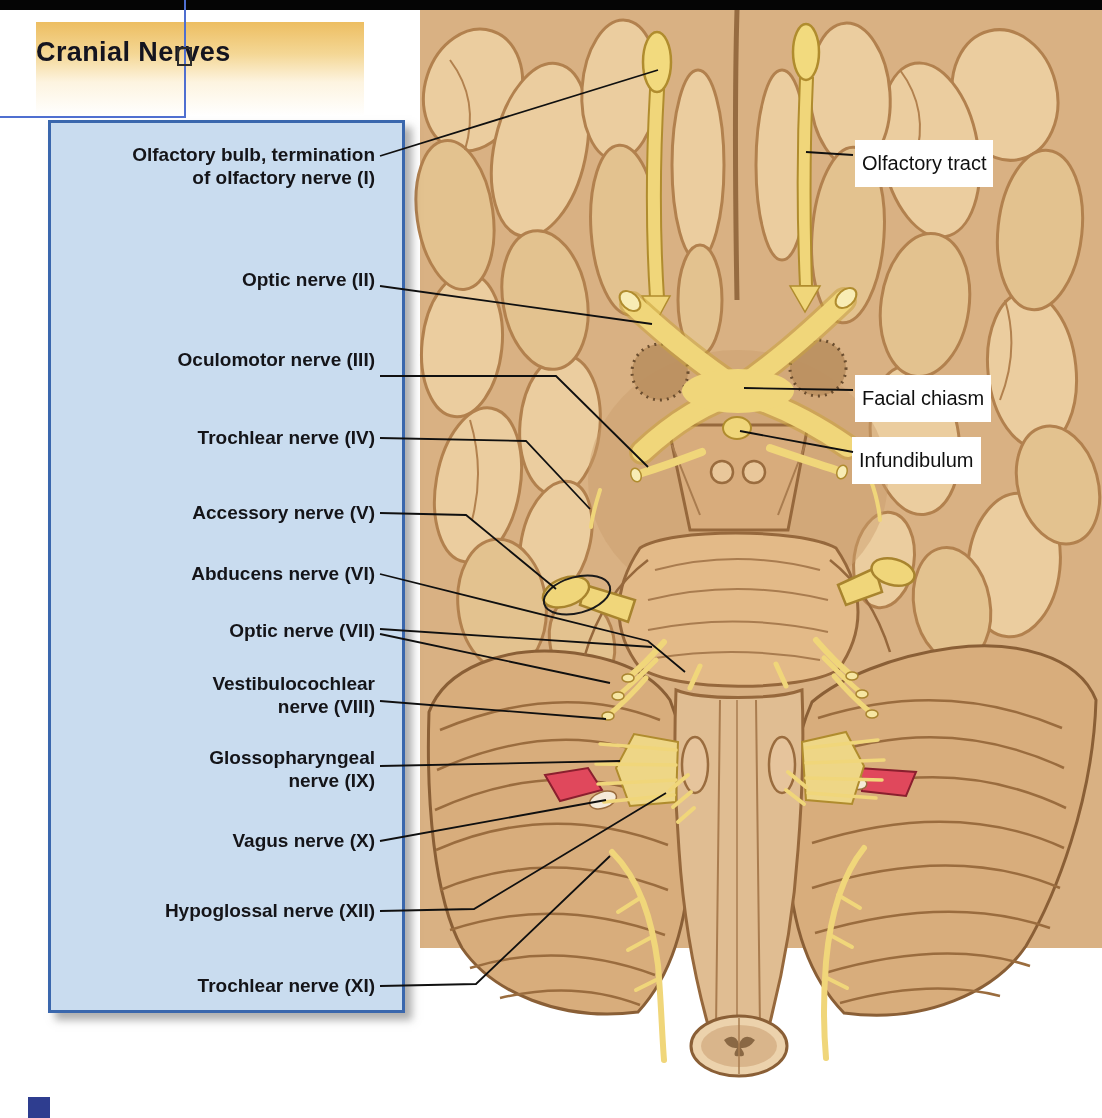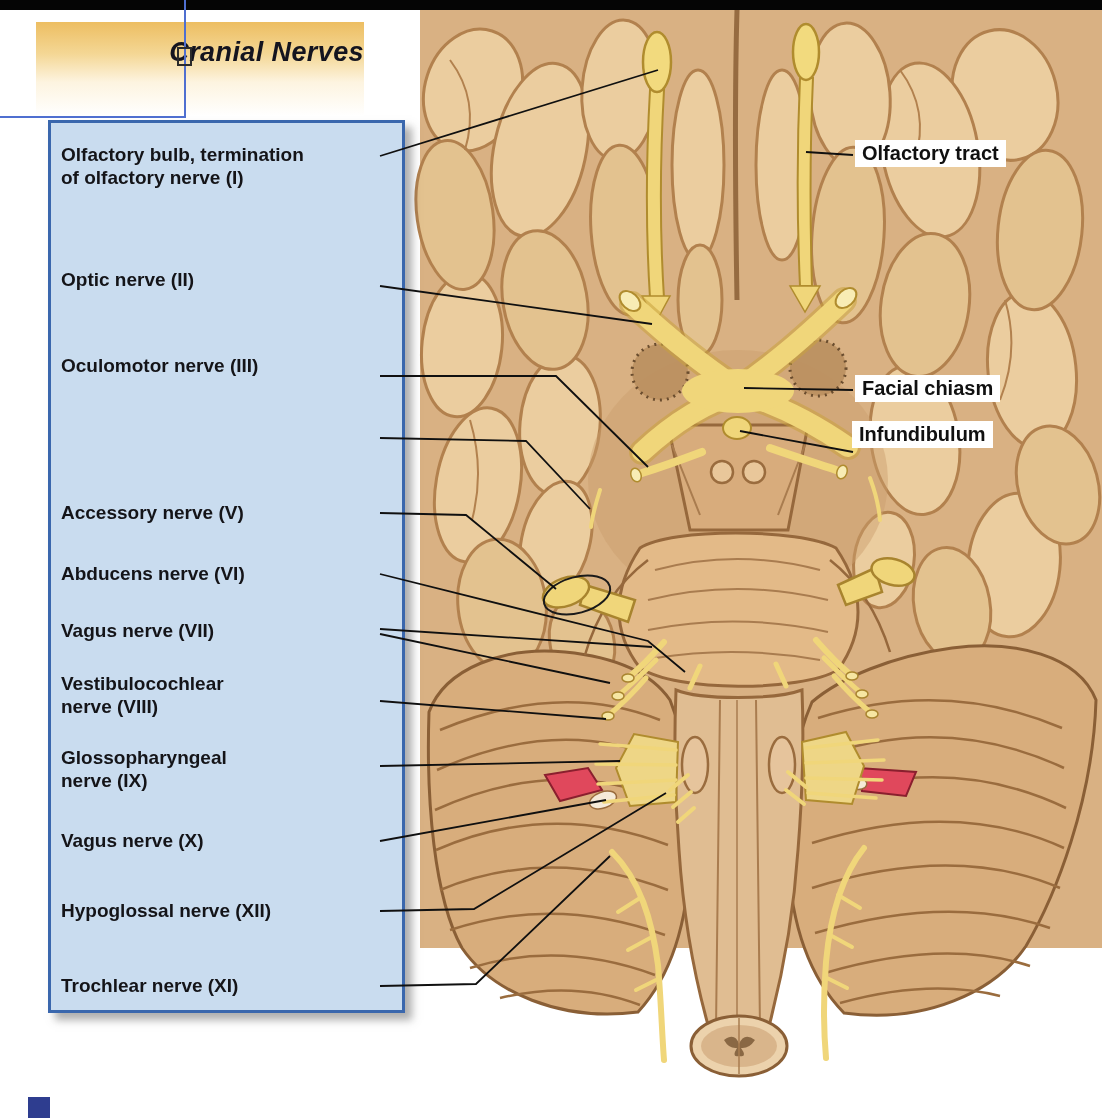--- a/index.html
+++ b/index.html
@@ -1,32 +1,32 @@
 <!DOCTYPE html>
 <html><head>
 <meta charset="utf-8">
 <style>
   html,body{margin:0;padding:0;background:#ffffff;}
   .stage{position:relative;width:1102px;height:1118px;background:#ffffff;overflow:hidden;
          font-family:"Liberation Sans",sans-serif;}
   .topbar{position:absolute;left:0;top:0;width:1102px;height:10px;background:#050505;}
   svg.art,svg.lines{position:absolute;left:0;top:0;}
   svg.lines{pointer-events:none;}
-  .titlebox{position:absolute;left:36px;top:22px;width:328px;height:94px;text-align:right;
-    background:linear-gradient(180deg,#edbe62 0%,#f4d795 34%,#fdf4e0 64%,#ffffff 100%);font-style:italic;}
+  .titlebox{position:absolute;left:36px;top:22px;width:328px;height:94px;text-align:left;
+    background:linear-gradient(180deg,#edbe62 0%,#f4d795 34%,#fdf4e0 64%,#ffffff 100%);}
   .titlebox span{display:inline-block;margin-top:15px;font-size:27px;font-weight:bold;
     color:#14141f;letter-spacing:.4px;}
   .guide-v{position:absolute;left:184px;top:0;width:2px;height:118px;background:#4f6fd0;}
   .guide-h{position:absolute;left:0;top:116px;width:186px;height:2px;background:#4f6fd0;}
   .cursor-glyph{position:absolute;left:177px;top:47px;width:11px;height:15px;border:2px solid #2b2b2b;}
   .panel{position:absolute;left:48px;top:120px;width:357px;height:893px;background:#c9dcef;
     border:3px solid #3a67ad;box-sizing:border-box;box-shadow:7px 7px 8px rgba(95,95,95,.5);}
-  .plabel{position:absolute;left:10px;width:314px;text-align:left;font-size:19px;font-weight:bold;
+  .plabel{position:absolute;left:10px;width:314px;text-align:right;font-size:19px;font-weight:bold;
     color:#141418;line-height:23px;white-space:pre-line;}
-  .rlabel{position:absolute;background:#ffffff;padding:2px 7px;font-size:20px;font-weight:bold;
+  .rlabel{position:absolute;background:#ffffff;padding:12px 7px;font-size:20px;font-weight:normal;
     color:#101010;white-space:nowrap;}
   .blue-square{position:absolute;left:28px;top:1097px;width:22px;height:21px;background:#2e3d8f;}
 </style>
 </head>
 <body>
 
 <div class="stage">
 
   <svg class="art" width="1102" height="1118" viewBox="0 0 1102 1118">
 
@@ -254,36 +254,37 @@
 
     <ellipse cx="577" cy="595" rx="34" ry="18" transform="rotate(-15 577 595)" fill="none" stroke="#1a1a1a" stroke-width="2"></ellipse>
   </svg>
 
   <div class="topbar"></div>
 
   <div class="panel">
     <div class="plabel" style="top:20px">Olfactory bulb, termination
 of olfactory nerve (I)</div>
     <div class="plabel" style="top:145px">Optic nerve (II)</div>
-    <div class="plabel" style="top:231px">Oculomotor nerve (III)</div>
+    <div class="plabel" style="top:225px">Oculomotor nerve (III)</div>
+    <div class="plabel" style="top:303px">Trochlear nerve (IV)</div>
     <div class="plabel" style="top:378px">Accessory nerve (V)</div>
     <div class="plabel" style="top:439px">Abducens nerve (VI)</div>
-    <div class="plabel" style="top:496px">Vagus nerve (VII)</div>
+    <div class="plabel" style="top:496px">Optic nerve (VII)</div>
     <div class="plabel" style="top:549px">Vestibulocochlear
 nerve (VIII)</div>
     <div class="plabel" style="top:623px">Glossopharyngeal
 nerve (IX)</div>
     <div class="plabel" style="top:706px">Vagus nerve (X)</div>
     <div class="plabel" style="top:776px">Hypoglossal nerve (XII)</div>
     <div class="plabel" style="top:851px">Trochlear nerve (XI)</div>
   </div>
 
   <div class="rlabel" style="left:855px;top:140px">Olfactory tract</div>
   <div class="rlabel" style="left:855px;top:375px">Facial chiasm</div>
-  <div class="rlabel" style="left:852px;top:421px">Infundibulum</div>
+  <div class="rlabel" style="left:852px;top:437px">Infundibulum</div>
 
   <svg class="lines" width="1102" height="1118" viewBox="0 0 1102 1118">
     <g fill="none" stroke="#101010" stroke-width="1.8">
       <path d="M380,156 L658,70"></path>
       <path d="M380,286 L652,324"></path>
       <path d="M380,376 L556,376 L648,467"></path>
       <path d="M380,438 L526,441 L590,509"></path>
       <path d="M380,513 L466,515 L556,589"></path>
       <path d="M380,574 L648,641 L685,672"></path>
       <path d="M380,629 L652,647"></path>

